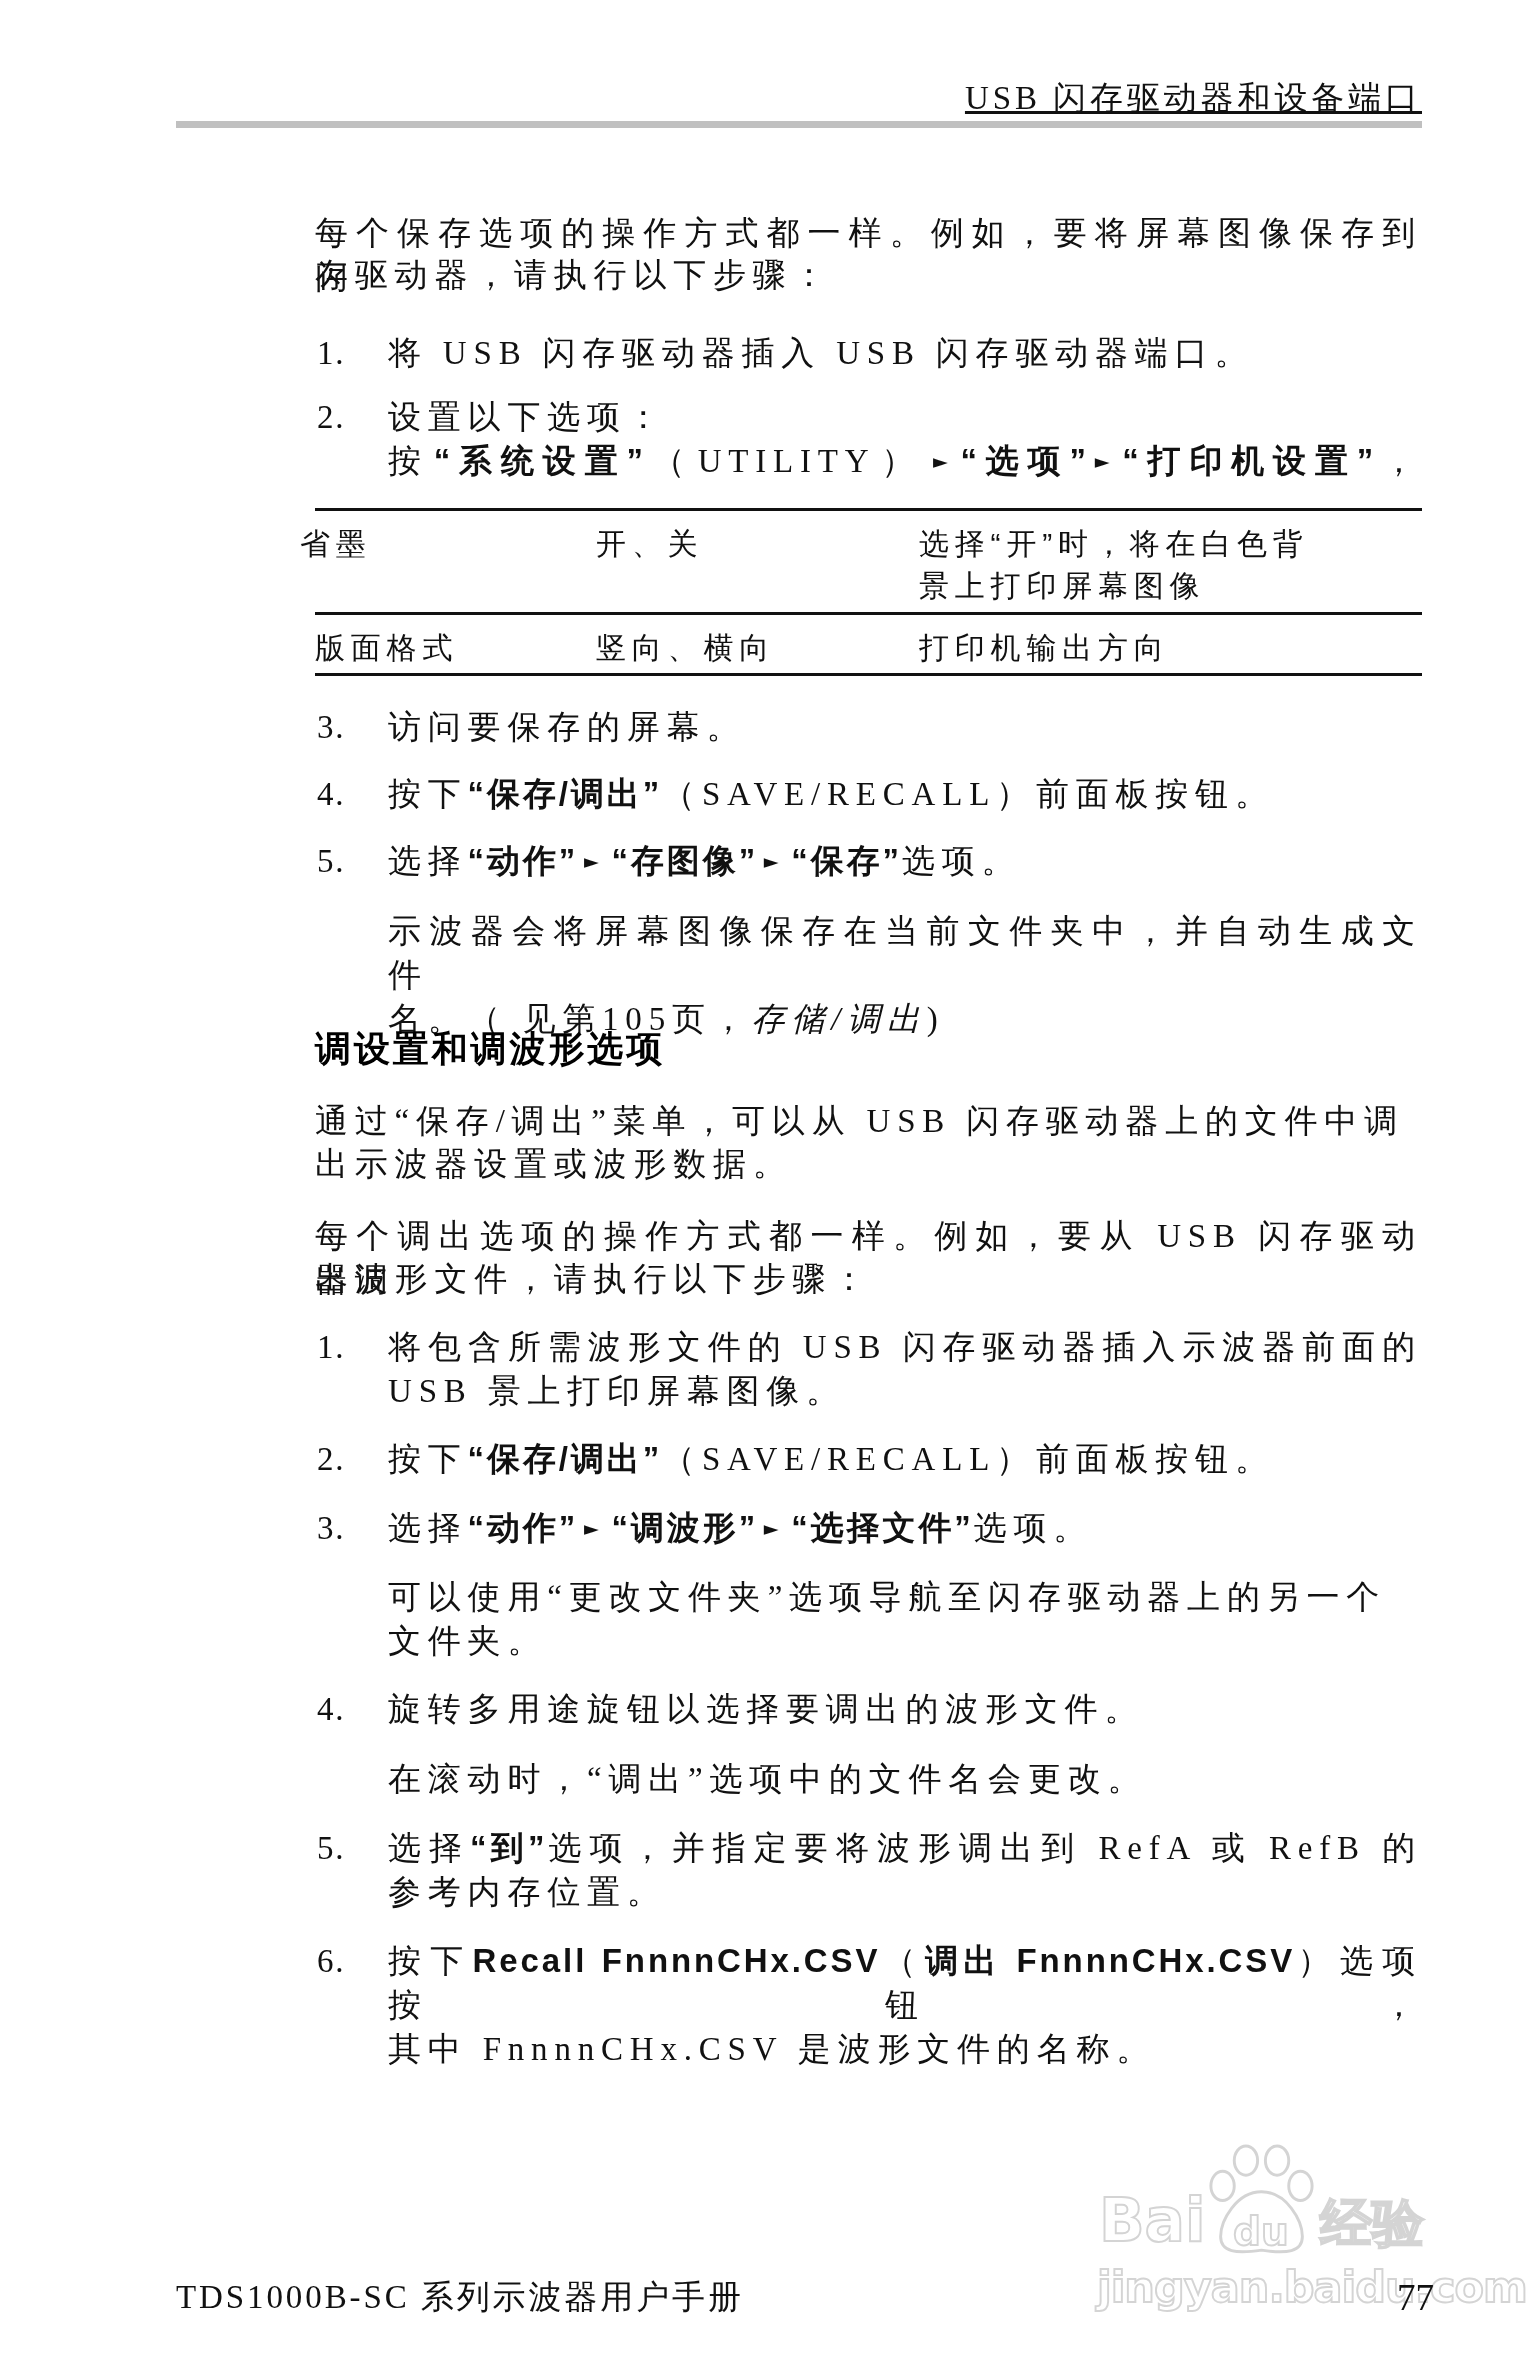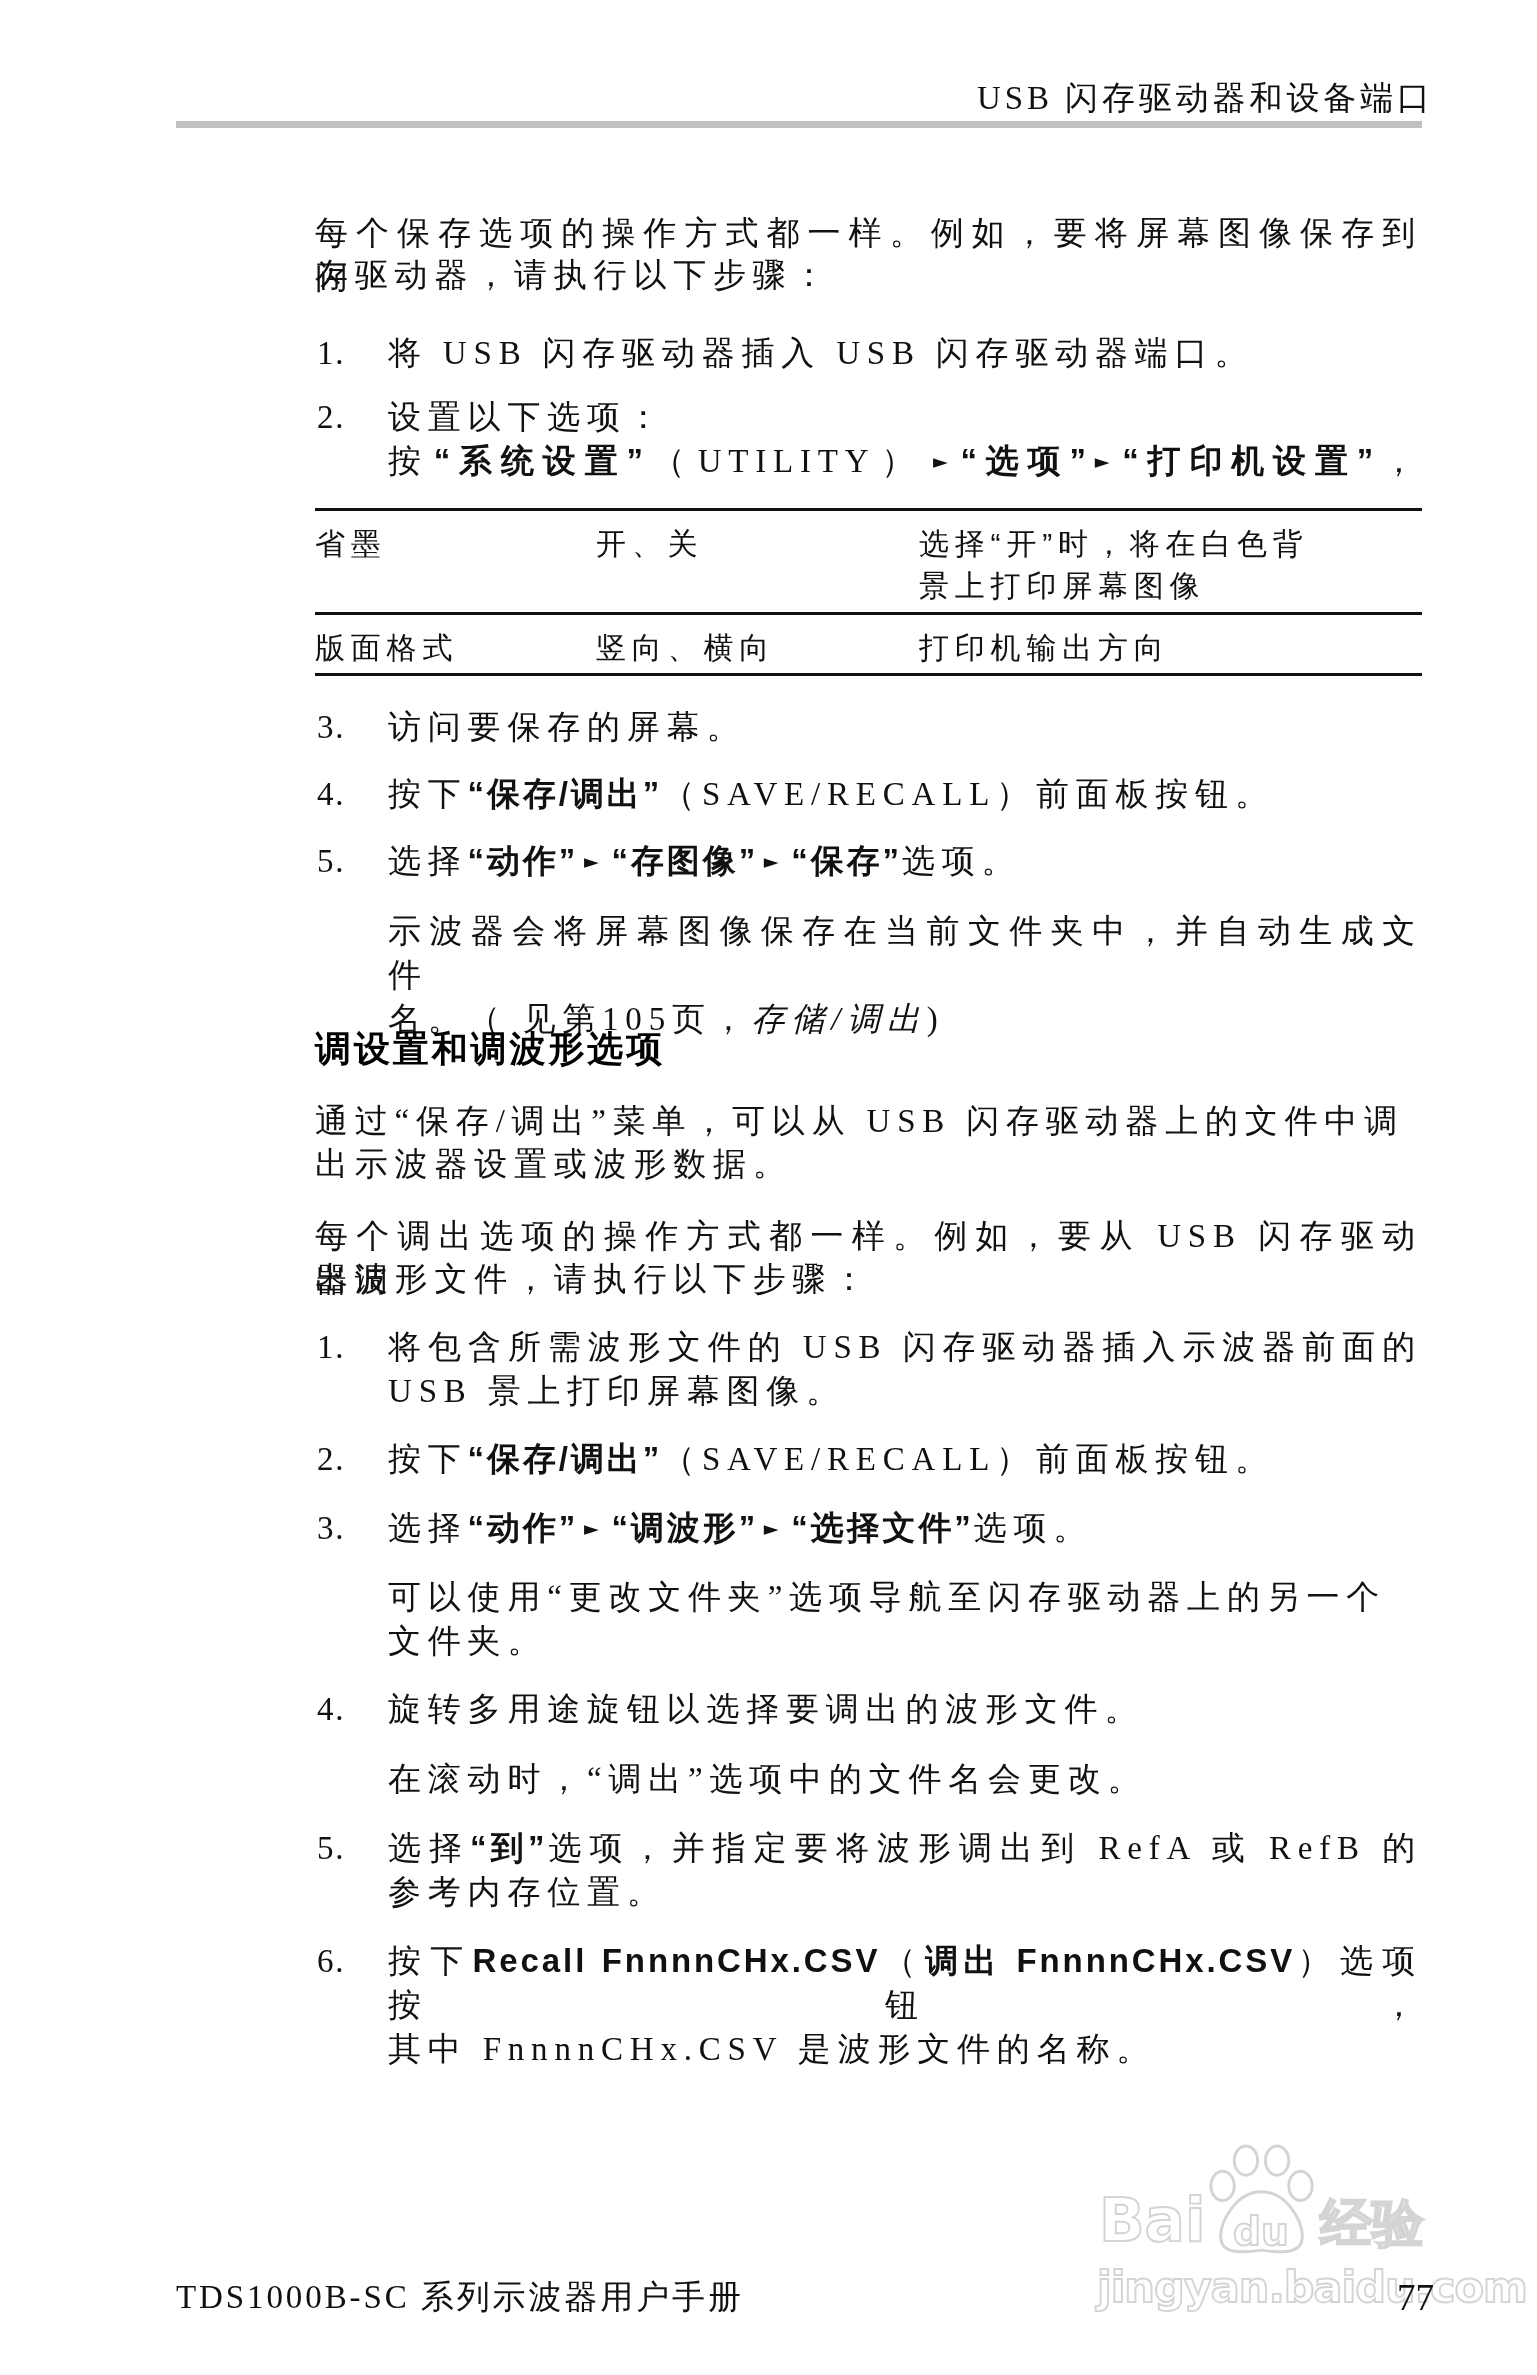--- a/index.html
+++ b/index.html
@@ -1,19 +1,19 @@
 <!DOCTYPE html>
 <html><head>
 <meta charset="utf-8">
 <style>
   html, body { margin: 0; padding: 0; background: #ffffff; }
   body { width: 1537px; height: 2375px; position: relative; overflow: hidden;
          font-family: "Liberation Serif", "DejaVu Serif", serif; color: #111; }
   .abs { position: absolute; }
-  .running-head { right: 103px; top: 76px; font-size: 33px; letter-spacing: 3.9px; white-space: nowrap; line-height: 44px; }
+  .running-head { right: 115px; top: 76px; font-size: 33px; letter-spacing: 3.9px; white-space: nowrap; line-height: 44px; text-decoration: underline; }
   .head-rule { left: 176px; top: 121px; width: 1246px; height: 6.8px; background: #c0c0c0; }
   .para { left: 315px; width: 1107px; font-size: 33px; line-height: 44px; letter-spacing: 6.8px; text-align: justify; text-align-last: left; }
   .step { left: 315px; width: 1107px; font-size: 33px; line-height: 44px; }
   .step .num { position: absolute; left: 1.9px; top: 0; letter-spacing: 1.9px; }
   .step .txt { margin-left: 73px; display: block; letter-spacing: 6.8px; text-align: justify; }
   .note { left: 388px; width: 1034px; font-size: 33px; line-height: 44px; letter-spacing: 6.8px; text-align: justify; text-align-last: left; }
   .b { font-family: "Liberation Sans", "DejaVu Sans", sans-serif; font-weight: bold; letter-spacing: 2.9px; }
   .i { font-style: italic; }
   .arrow { font-size: 19.4px; vertical-align: 3.9px; margin: 0 5.8px; font-family: "DejaVu Sans", sans-serif; }
   .tbl-rule { left: 315px; width: 1107px; height: 2.9px; background: #111; }
@@ -41,21 +41,21 @@
 </div>
 <div class="abs step" style="top:395px">
   <span class="num">2.</span>
   <span class="txt">
       <div style="text-align: left; text-align-last: left;"><span>设置以下选项：</span></div>
       <div style="text-align: justify; text-align-last: justify;"><span>按</span><span class="b">“系统设置”</span><span>（UTILITY）</span><span class="arrow">►</span><span class="b">“选项”</span><span class="arrow">►</span><span class="b">“打印机设置”</span><span>，</span></div>
     </span>
 </div>
 
 <div class="abs tbl-rule" style="top:508px"></div>
-<div class="abs tcell" style="left:315px;top:522px">省墨</div>
+<div class="abs tcell" style="left:300px;top:522px">省墨</div>
 <div class="abs tcell" style="left:596px;top:522px">开、关</div>
 <div class="abs tcell" style="left:919px;top:522px">选择“开”时，将在白色背</div>
 <div class="abs tcell" style="left:919px;top:564px">景上打印屏幕图像</div>
 <div class="abs tbl-rule" style="top:612px"></div>
 <div class="abs tcell" style="left:315px;top:626px">版面格式</div>
 <div class="abs tcell" style="left:596px;top:626px">竖向、横向</div>
 <div class="abs tcell" style="left:919px;top:626px">打印机输出方向</div>
 <div class="abs tbl-rule" style="top:673px"></div>
 
 <div class="abs step" style="top:705px">

